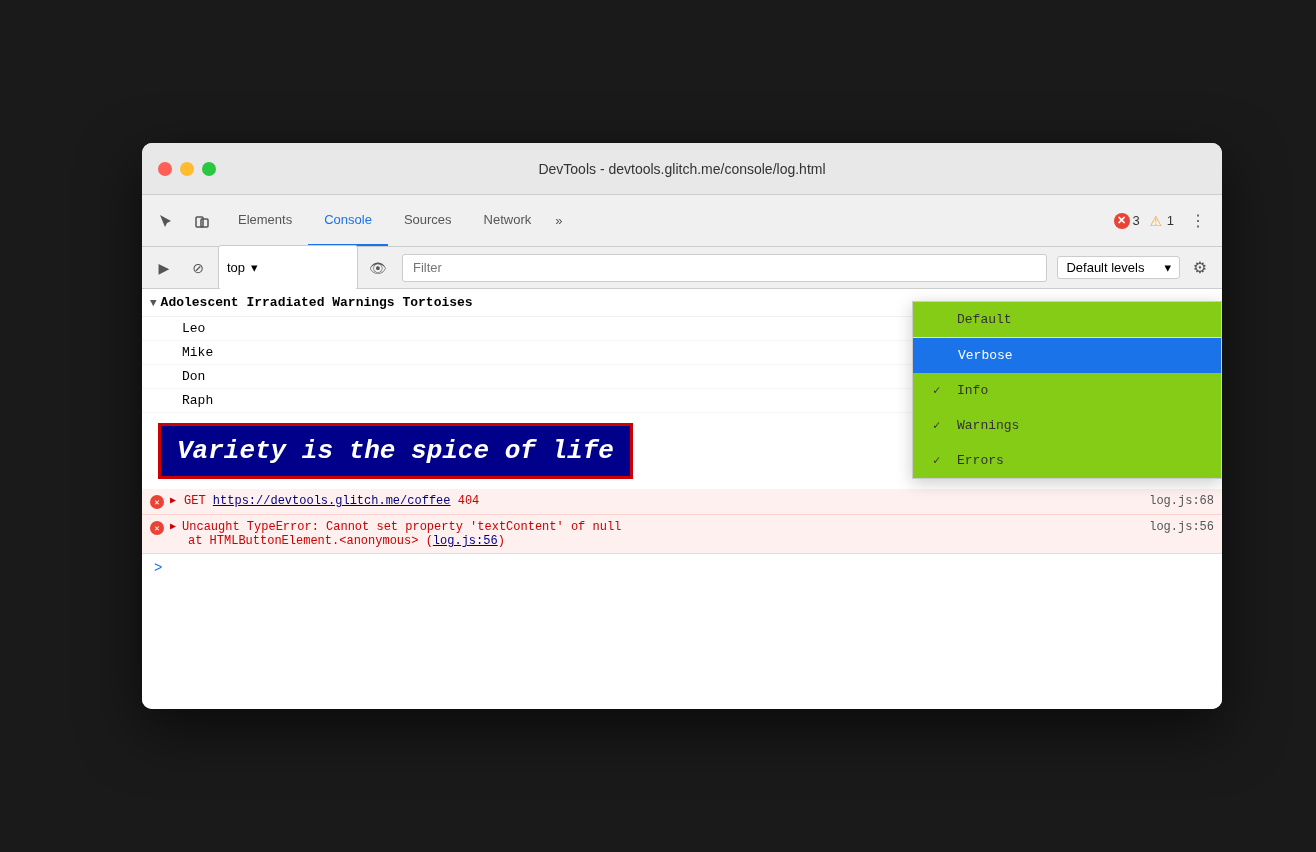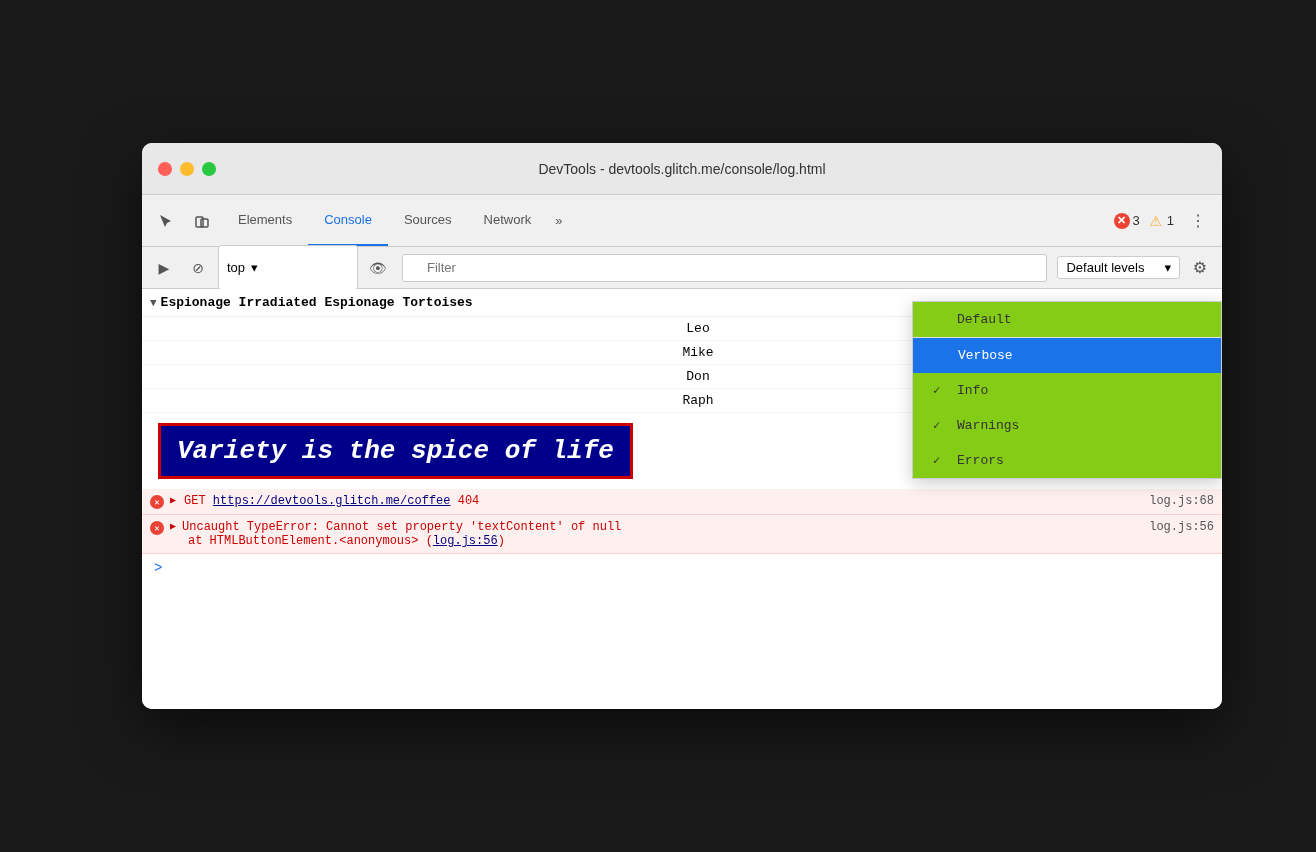--- a/index.html
+++ b/index.html
@@ -182,21 +182,21 @@
       gap: 6px;
       cursor: pointer;
       min-width: 140px;
     }
 
     .filter-input {
       flex: 1;
       height: 28px;
       border: 1px solid #ccc;
       border-radius: 3px;
-      padding: 0 24px;
+      padding: 0 10px;
       font-size: 13px;
       background: white;
       color: #999;
       margin: 0 4px;
     }
 
     .levels-btn {
       display: flex;
       align-items: center;
       background: white;
@@ -247,21 +247,20 @@
     .triangle {
       color: #555;
       font-size: 11px;
     }
 
     .group-item {
       padding: 4px 8px 4px 40px;
       font-size: 13px;
       color: #000;
       border-bottom: 1px solid #f5f5f5;
-      text-align: center;
     }
 
     
     .variety-banner {
       margin: 4px 8px;
       background: #00008b;
       border: 3px solid #cc0000;
       padding: 10px 16px;
       display: inline-block;
     }
@@ -437,21 +436,21 @@
       <span>▾</span>
     </div>
     <div class="settings-btn">⚙</div>
   </div>
 
   <div class="console-content">
 
     <div class="console-group">
       <div class="group-header">
         <span class="triangle">▼</span>
-        <span>Espionage Irradiated Espionage Tortoises</span>
+        <span>Adolescent Irradiated Warnings Tortoises</span>
       </div>
     </div>
     <div class="group-item">Leo</div>
     <div class="group-item">Mike</div>
     <div class="group-item">Don</div>
     <div class="group-item">Raph</div>
 
     <div style="padding: 6px 8px;">
       <div class="variety-banner">
         <span class="variety-text">Variety is the spice of life</span>

